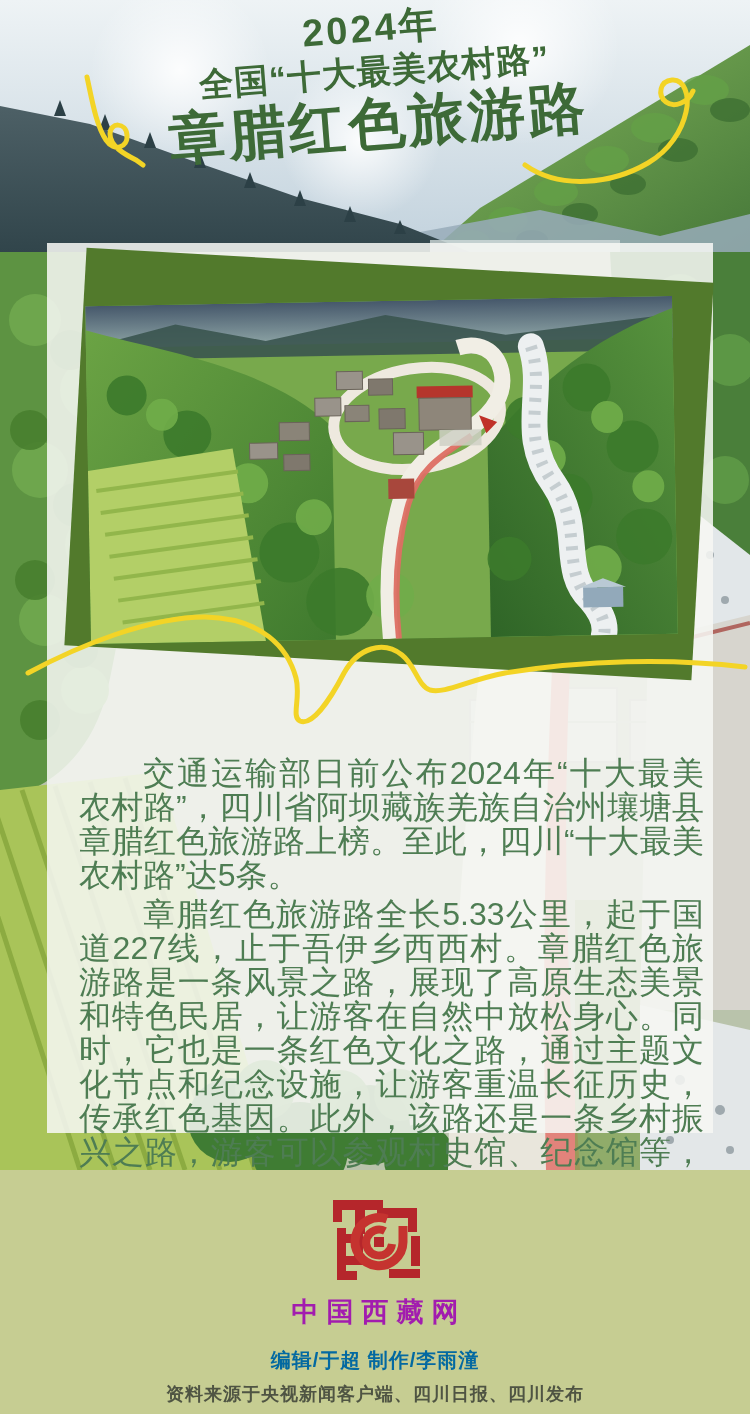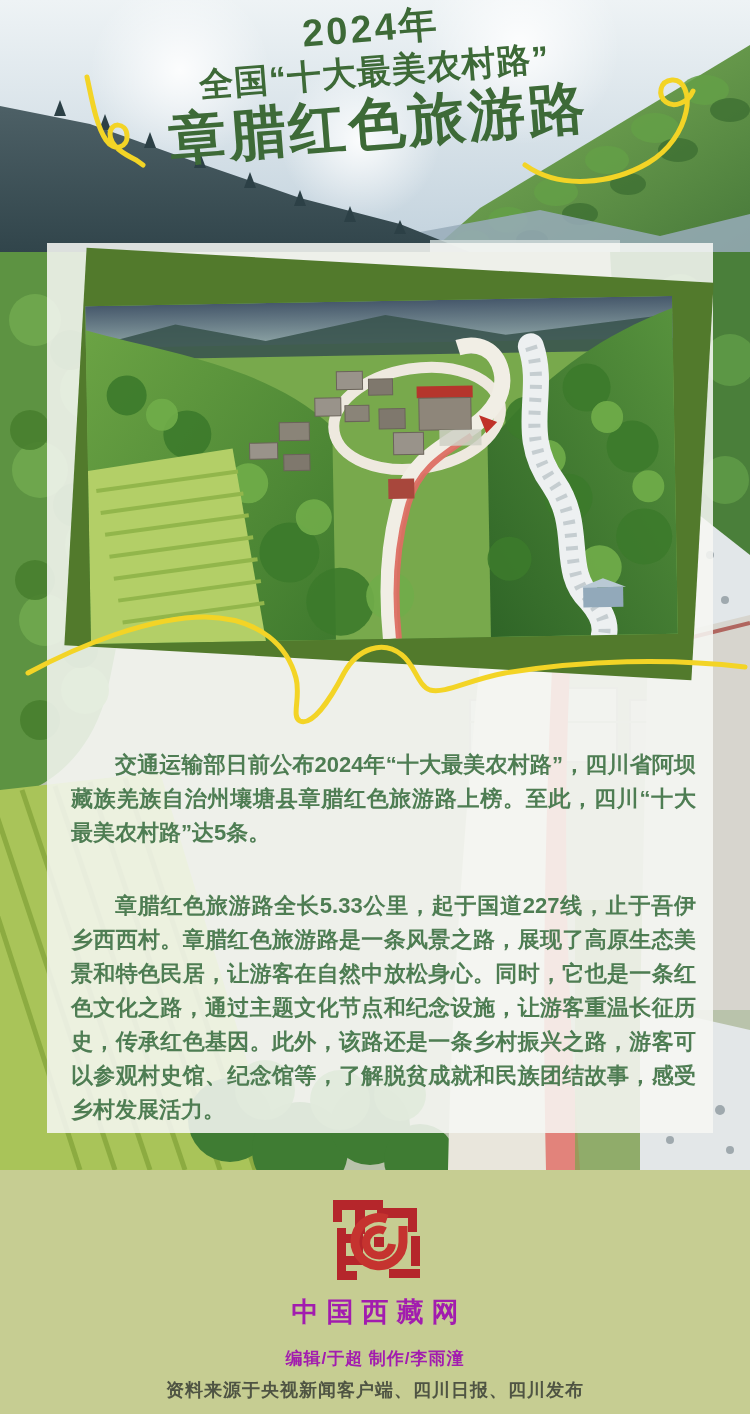--- a/index.html
+++ b/index.html
@@ -28,43 +28,43 @@
     position:absolute;left:28px;top:22px;width:628px;height:398px;
     background:#527a2c;transform:rotate(3.2deg);z-index:1;
   }
   .hero-photo{
     position:absolute;left:41px;top:58px;width:587px;height:338px;
     transform:rotate(-1deg);overflow:hidden;z-index:2;background:#5d9440;
   }
   .hero-photo svg{display:block;}
   .para{
     position:absolute;left:16px;width:625px;z-index:3;
-    color:#4e7d53;font-size:22px;line-height:34px;font-weight:700;
-    text-align:justify;text-align-last:left;text-indent:2em;margin:8px;
+    color:#4e7d53;font-size:32px;line-height:34px;font-weight:400;
+    text-align:justify;text-align-last:left;text-indent:2em;margin:16px;
   }
   .para-1{top:497px;}
   .para-2{top:638px;}
   
   .squiggles{position:absolute;left:0;top:0;z-index:3;pointer-events:none;}
   
   .footer{
     position:absolute;left:0;top:1170px;width:750px;height:244px;
     background:#c6cd92;z-index:5;text-align:center;
   }
   .logo{display:block;margin:26px auto 0 auto;}
   .site-name{
     font-size:27px;font-weight:700;color:#a21caf;letter-spacing:8px;
     margin-top:6px;text-indent:8px;
   }
   .site-url{
     font-size:13px;font-weight:700;color:#474d3e;letter-spacing:5px;
     margin-top:5px;text-indent:5px;
   }
   .credits{
-    font-size:17px;font-weight:700;color:#a21caf;margin-top:17px;letter-spacing:1px;
+    font-size:20px;font-weight:700;color:#0369a1;margin-top:17px;letter-spacing:1px;
   }
   .source-note{
     font-size:18px;font-weight:700;color:#4f5443;margin-top:8px;letter-spacing:1px;
   }
 </style>
 </head>
 <body>
 
 <div class="page">
 

